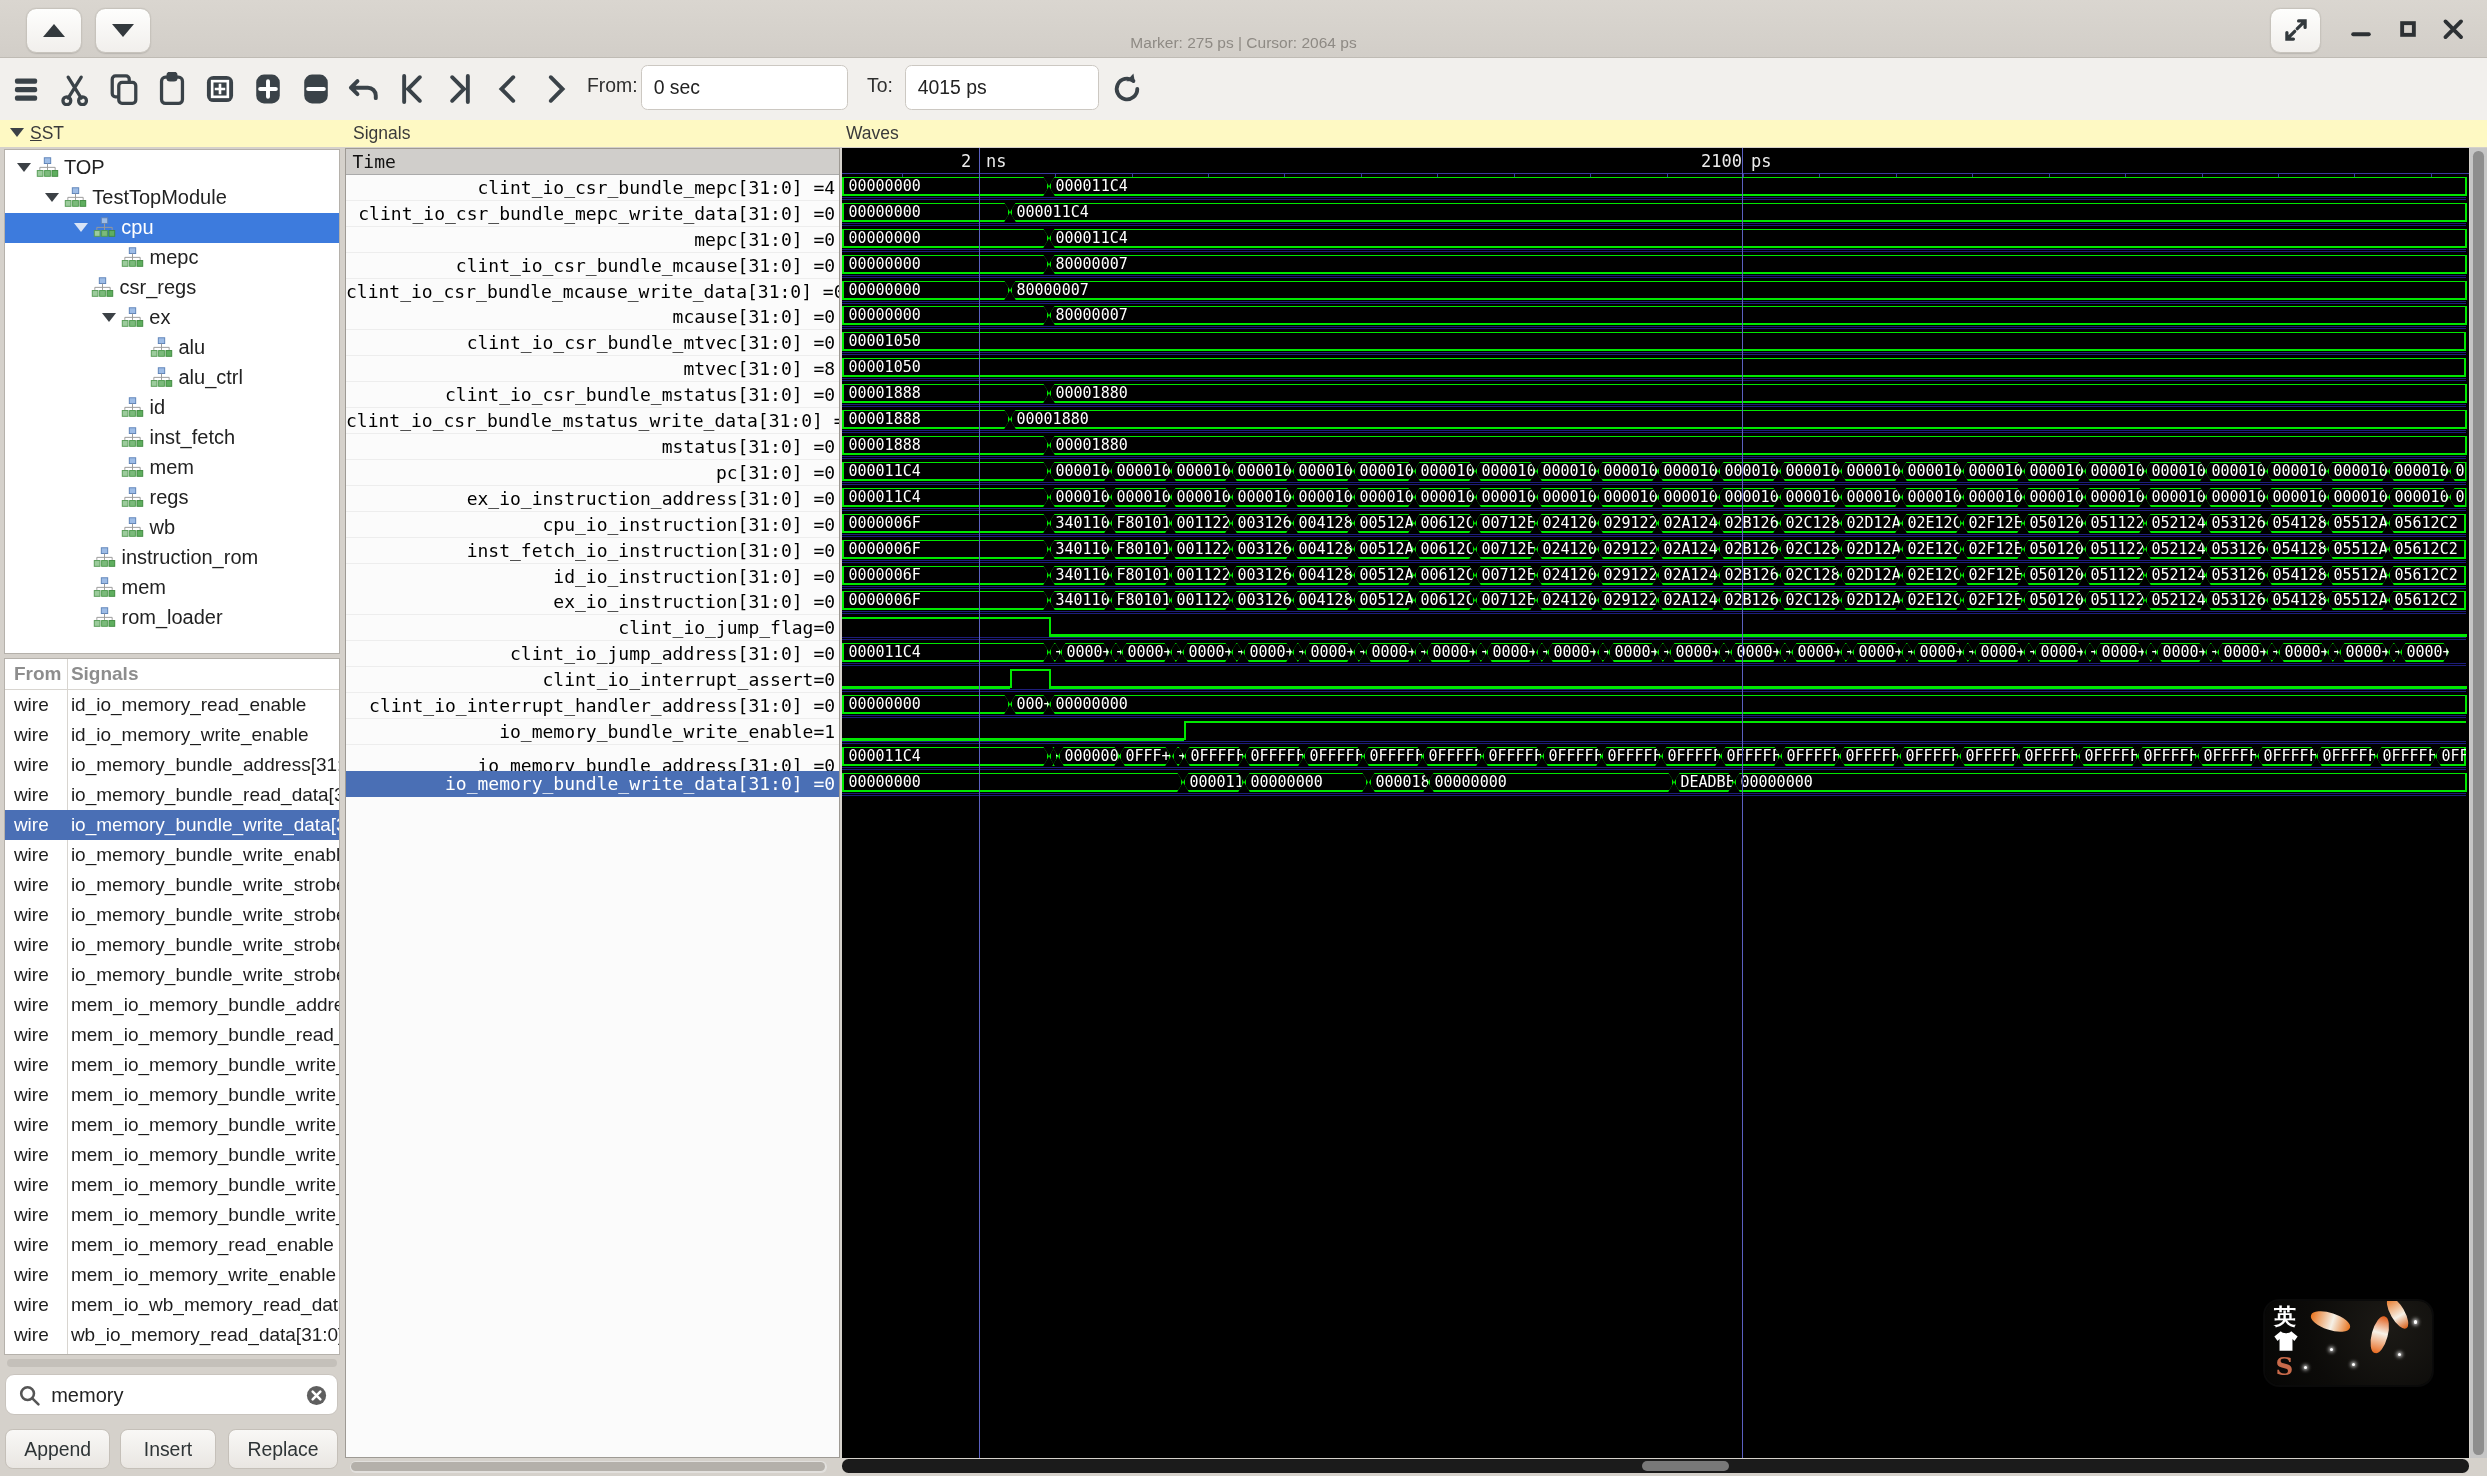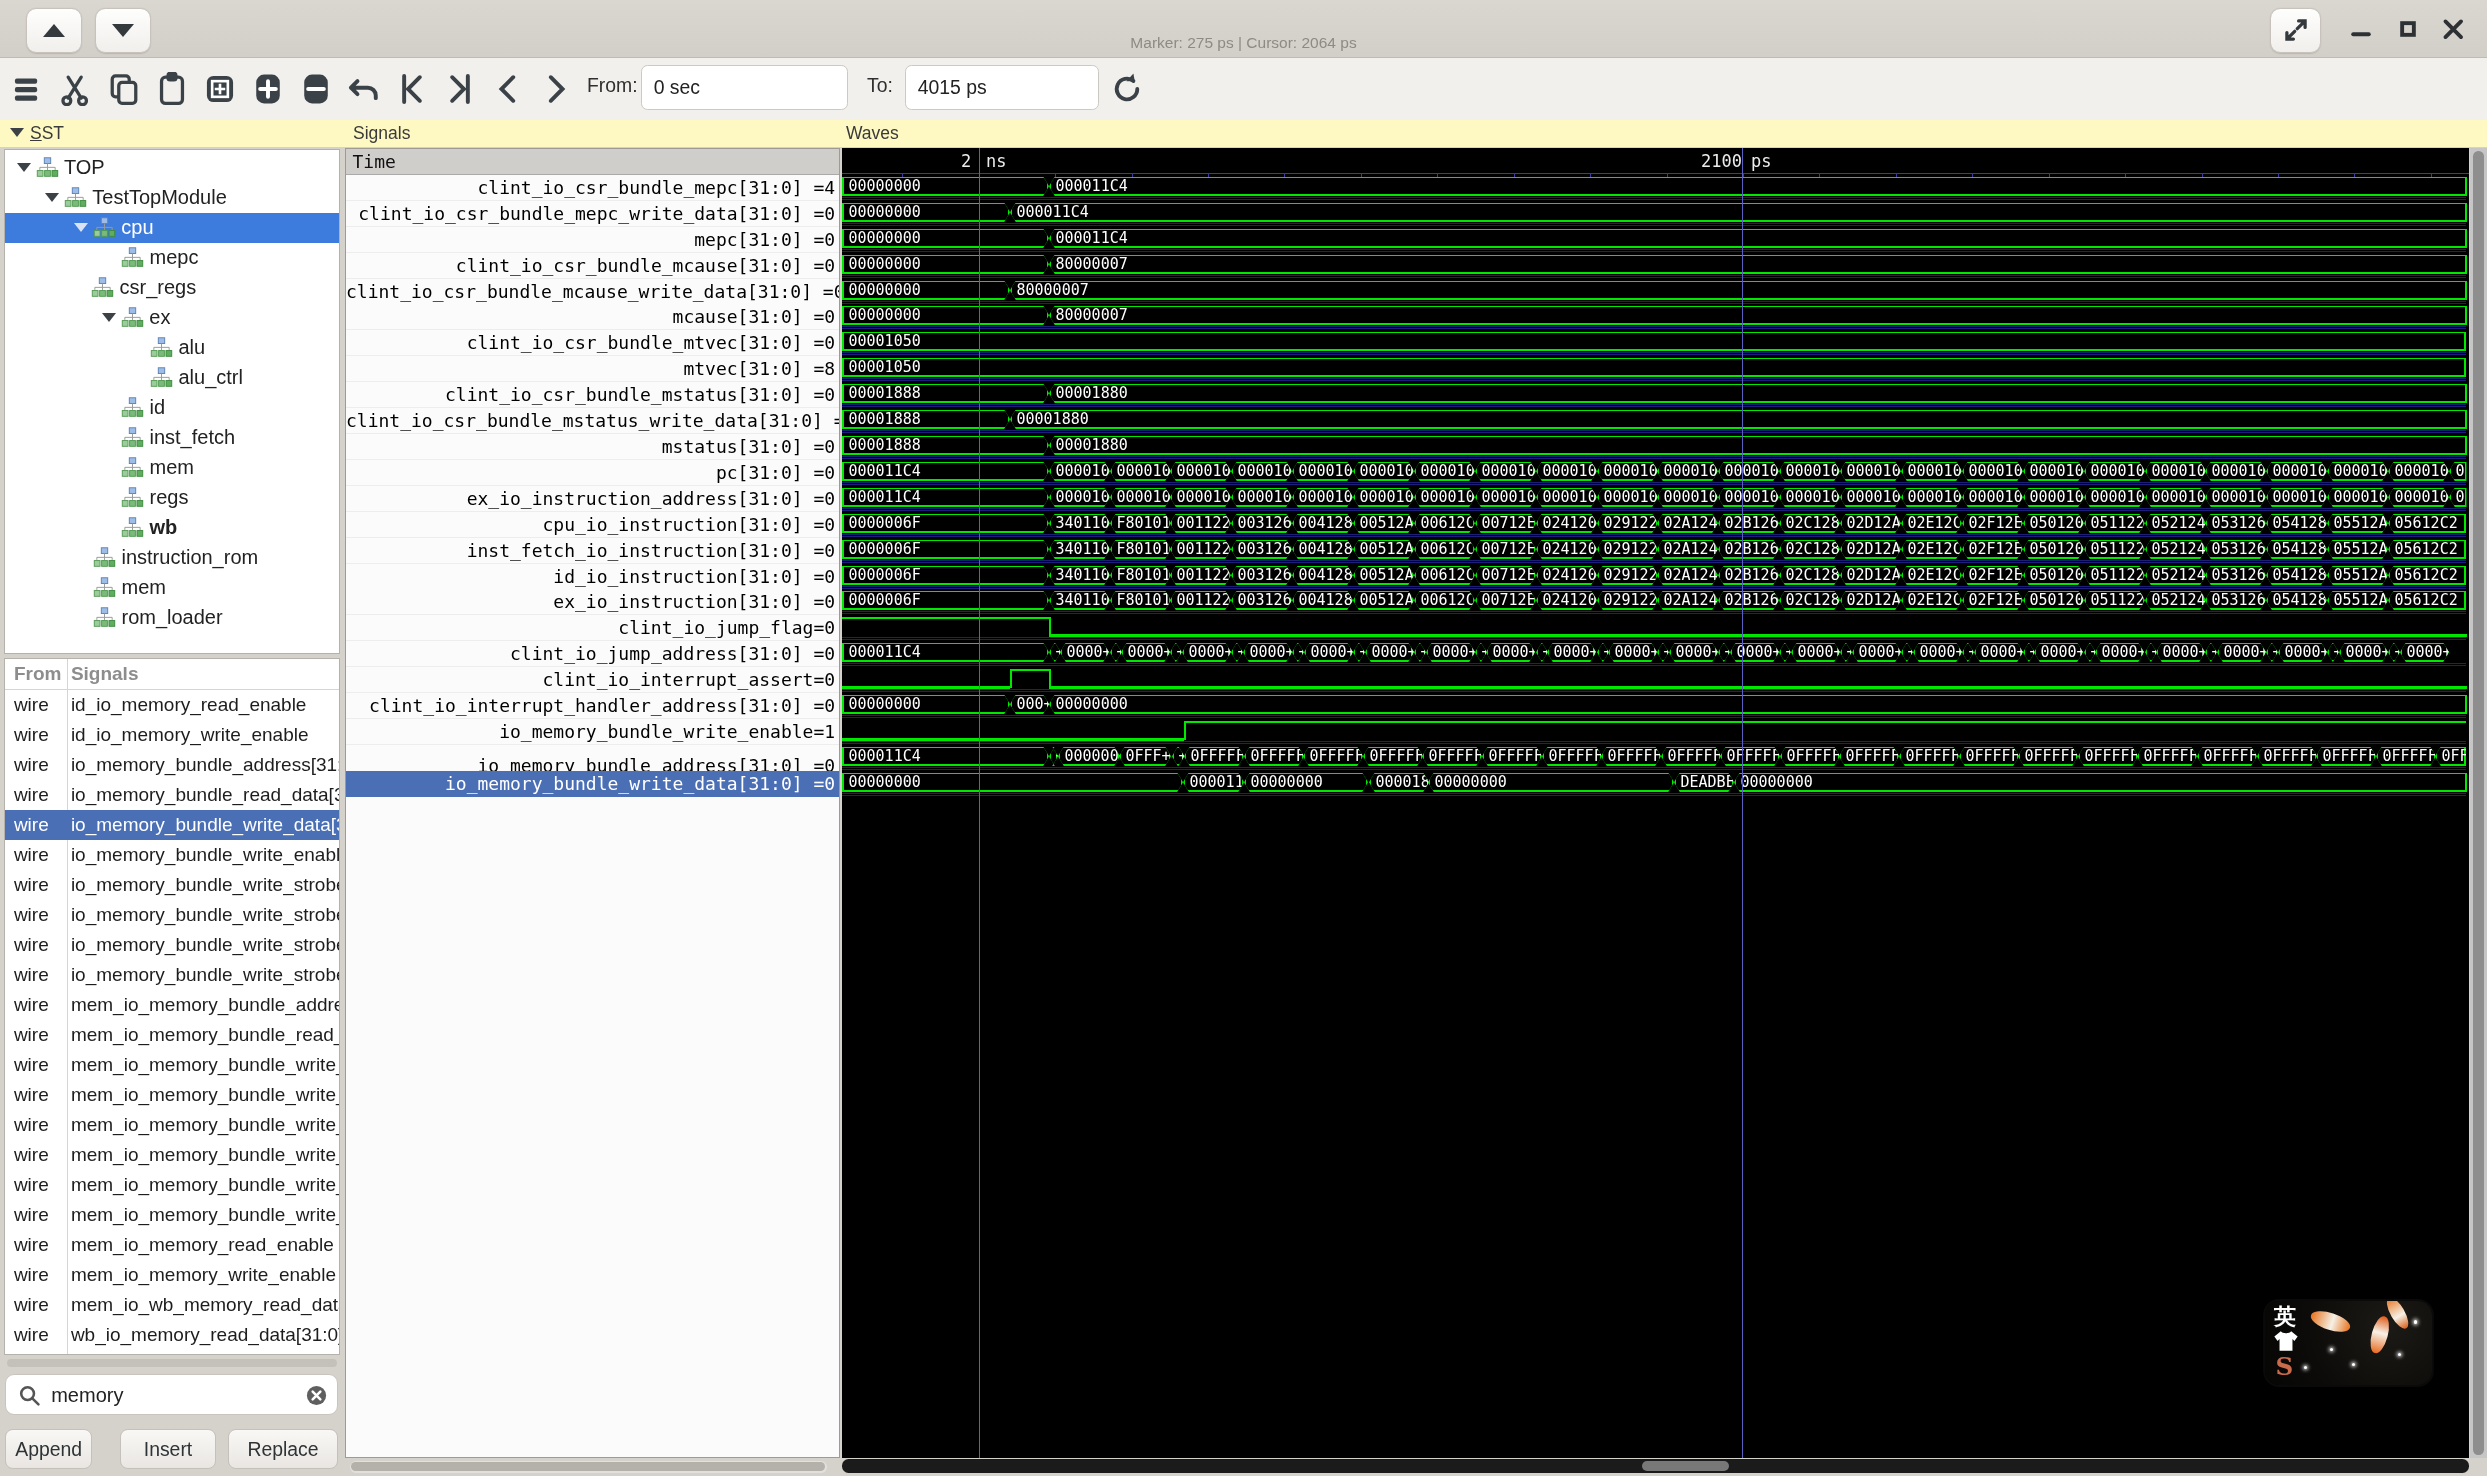--- a/index.html
+++ b/index.html
@@ -339,21 +339,21 @@
           <span class="exp-sp"></span>
           <svg width="23" height="22" viewBox="0 0 36 34">
             <rect x="13" y="1" width="10" height="9" fill="#9dbce6" stroke="#5e83b8" stroke-width="1.5"></rect>
             <path d="M18 10 v6 M6 16 h24 M6 16 v4 M18 16 v4 M30 16 v4" stroke="#9a9a9a" stroke-width="1.5" fill="none"></path>
             <rect x="2" y="21" width="9" height="9" fill="#9ccc9c" stroke="#569b56" stroke-width="1.5"></rect>
             <rect x="13.5" y="21" width="9" height="9" fill="#7cba7c" stroke="#4f9b4f" stroke-width="1.5"></rect>
             <rect x="25" y="21" width="9" height="9" fill="#5fae5f" stroke="#3f8a3f" stroke-width="1.5"></rect>
           </svg>
           <span class="tree-label">regs</span>
         </div>
-        <div class="tree-row" style="padding-left: 97px; font-weight: bold;">
+        <div class="tree-row" style="padding-left: 97px;">
           <span class="exp-sp"></span>
           <svg width="23" height="22" viewBox="0 0 36 34">
             <rect x="13" y="1" width="10" height="9" fill="#9dbce6" stroke="#5e83b8" stroke-width="1.5"></rect>
             <path d="M18 10 v6 M6 16 h24 M6 16 v4 M18 16 v4 M30 16 v4" stroke="#9a9a9a" stroke-width="1.5" fill="none"></path>
             <rect x="2" y="21" width="9" height="9" fill="#9ccc9c" stroke="#569b56" stroke-width="1.5"></rect>
             <rect x="13.5" y="21" width="9" height="9" fill="#7cba7c" stroke="#4f9b4f" stroke-width="1.5"></rect>
             <rect x="25" y="21" width="9" height="9" fill="#5fae5f" stroke="#3f8a3f" stroke-width="1.5"></rect>
           </svg>
           <span class="tree-label">wb</span>
         </div>
@@ -498,21 +498,21 @@
         <path d="M22 22 L32 32" stroke="#555" stroke-width="4" stroke-linecap="round"></path>
       </svg>
     <input value="memory" style="">
     <svg style="position:absolute;right:9px;top:9px;" width="23" height="23" viewBox="0 0 36 36">
         <circle cx="18" cy="18" r="15" fill="#5f5f5f"></circle>
         <g stroke="#fff" stroke-width="4" stroke-linecap="round">
           <path d="M12 12 L24 24 M24 12 L12 24"></path>
         </g>
       </svg>
   </div>
-  <div class="act-btn" style="left:5.2px;width:87px;align-items:center;">
+  <div class="act-btn" style="left:5.2px;width:105px;align-items:center;">
       <span>Append</span>
     </div>
   <div class="act-btn" style="left:120px;width:96px;">
       <span>Insert</span>
     </div>
   <div class="act-btn" style="left:228px;width:110px;">
       <span>Replace</span>
     </div>
 
   <div class="names-panel">

